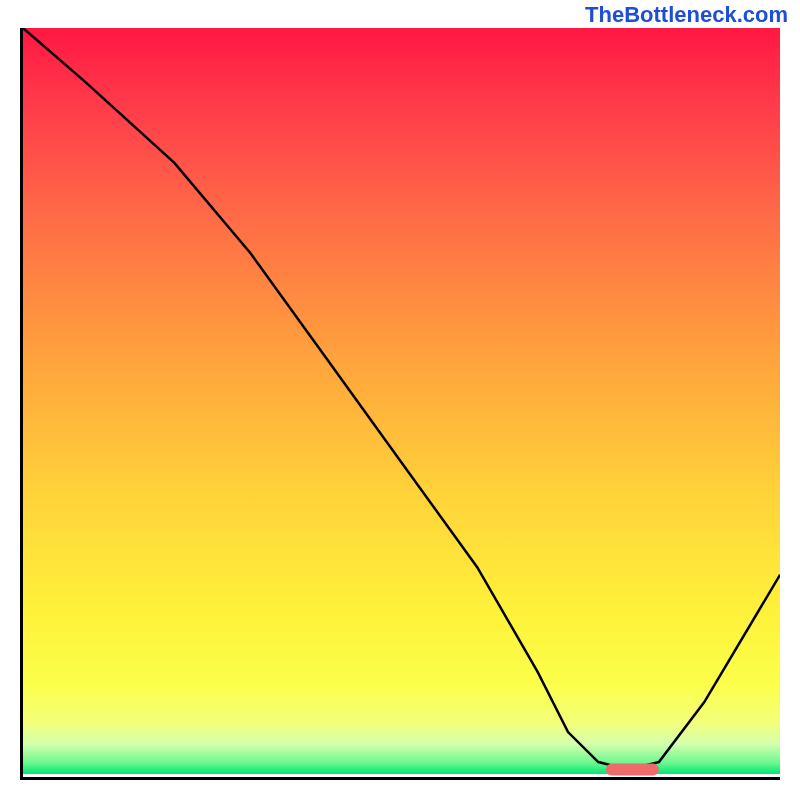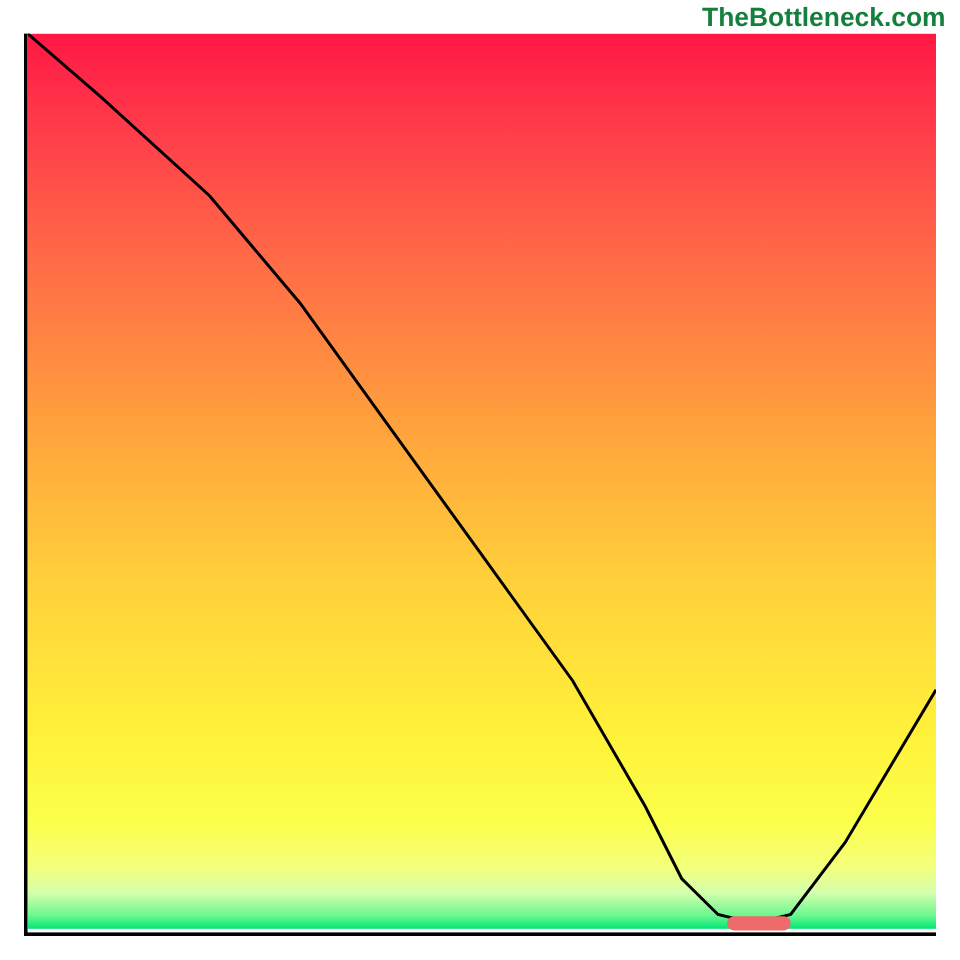--- a/index.html
+++ b/index.html
@@ -10,21 +10,21 @@
     background: #ffffff;
     position: relative;
     font-family: Arial, sans-serif;
   }
   .watermark {
     position: absolute;
     top: 2px;
     right: 12px;
     font-size: 22px;
     font-weight: bold;
-    color: #15803d;
+    color: #1d4ed8;
     z-index: 10;
   }
   .plot-area {
     position: absolute;
     left: 20px;
     top: 28px;
     width: 760px;
     height: 752px;
     border-left: 3px solid #000;
     border-bottom: 3px solid #000;

